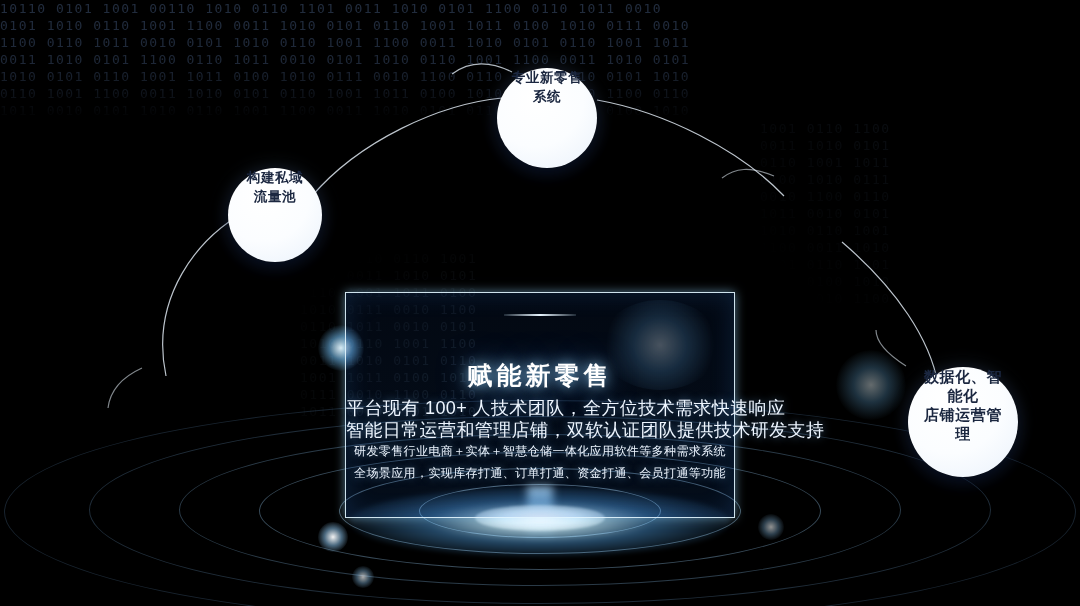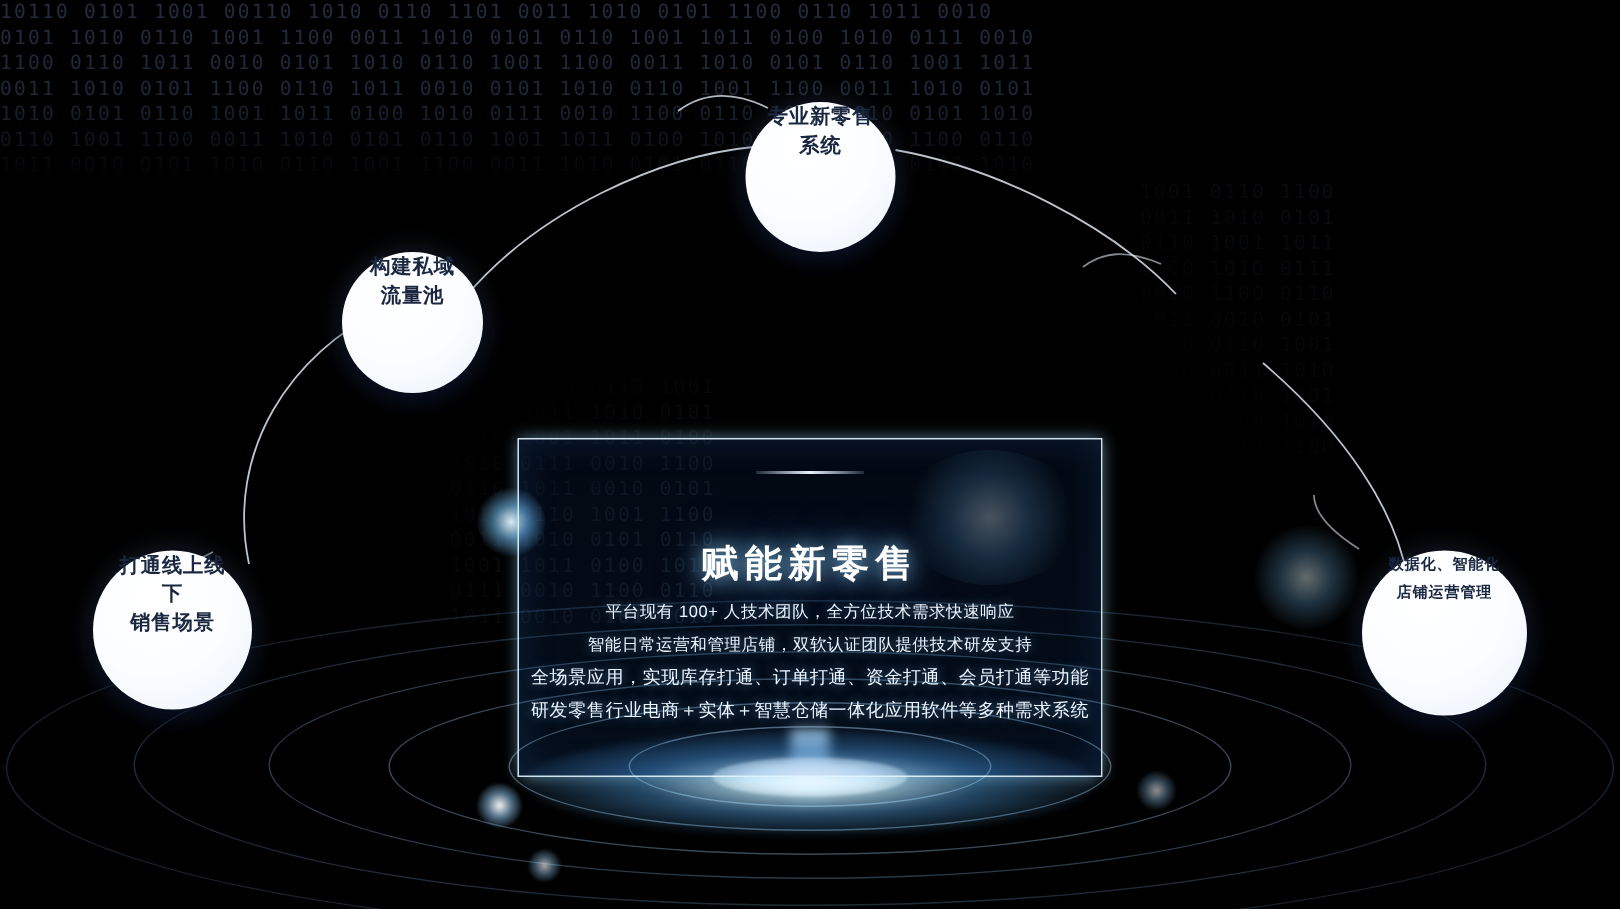--- a/index.html
+++ b/index.html
@@ -132,21 +132,21 @@
     margin-top:43px;
   }
   .title-en{
     font-size:13.5px;letter-spacing:2.1px;color:#e4f1ff;font-weight:400;
     text-shadow:0 0 10px rgba(140,205,255,.7);
     margin-bottom:15px;
   }
   .blines{font-size:0;}
   .bline{
     display:block;
-    font-size:11px;
+    font-size:18px;
     line-height:21.5px;
     color:#eef6ff;
     letter-spacing:.4px;
     text-shadow:0 0 8px rgba(120,190,255,.55);
     white-space:nowrap;
   }
 
   .glow-dot{
     position:absolute;border-radius:50%;
     background:radial-gradient(circle,rgba(235,250,255,.95) 0%,rgba(120,200,255,.55) 35%,rgba(60,150,255,0) 72%);
@@ -210,43 +210,37 @@
   </div>
 
   <div class="node" style="left:228px;top:168px;width:94px;height:94px;">
     <span>
       <span>构建私域</span>
       <span>流量池</span>
     </span>
   </div>
 
 
-  <div class="node" style="left:62px;top:367px;width:106px;height:106px;">
-    <span>
-      <span>打通线上线下</span>
-      <span>销售场景</span>
-    </span>
-  </div>
-
-  <div class="node" style="left:908px;top:367px;width:110px;height:110px;font-size:10px;">
+
+  <div class="node" style="left:908px;top:367px;width:110px;height:110px;font-size:15px;">
     <span>
       <span>数据化、智能化</span>
       <span>店铺运营管理</span>
     </span>
   </div>
 
   <div class="panel">
     <div class="panel-inner">
       <div class="title-rule"></div>
       <div class="title-cn">赋能新零售</div>
       <div class="blines">
         <span class="bline">平台现有 100+ 人技术团队，全方位技术需求快速响应</span>
         <span class="bline">智能日常运营和管理店铺，双软认证团队提供技术研发支持</span>
+        <span class="bline" style="font-size:12px;">研发零售行业电商＋实体＋智慧仓储一体化应用软件等多种需求系统</span>
         <span class="bline" style="font-size:12px;">全场景应用，实现库存打通、订单打通、资金打通、会员打通等功能</span>
-        <span class="bline" style="font-size:12px;">研发零售行业电商＋实体＋智慧仓储一体化应用软件等多种需求系统</span>
       </div>
     </div>
   </div>
 
   <div class="radar-wrap">
     <div class="ring" style="width:240px;height:52px;bottom:72px;border-color:rgba(190,230,255,.45);"></div>
     <div class="ring" style="width:400px;height:84px;bottom:56px;border-color:rgba(175,222,255,.40);"></div>
     <div class="ring" style="width:560px;height:116px;bottom:40px;border-color:rgba(160,215,255,.34);"></div>
     <div class="ring" style="width:720px;height:150px;bottom:24px;border-color:rgba(150,208,255,.28);"></div>
     <div class="ring" style="width:900px;height:186px;bottom:6px;border-color:rgba(140,200,255,.22);"></div>

